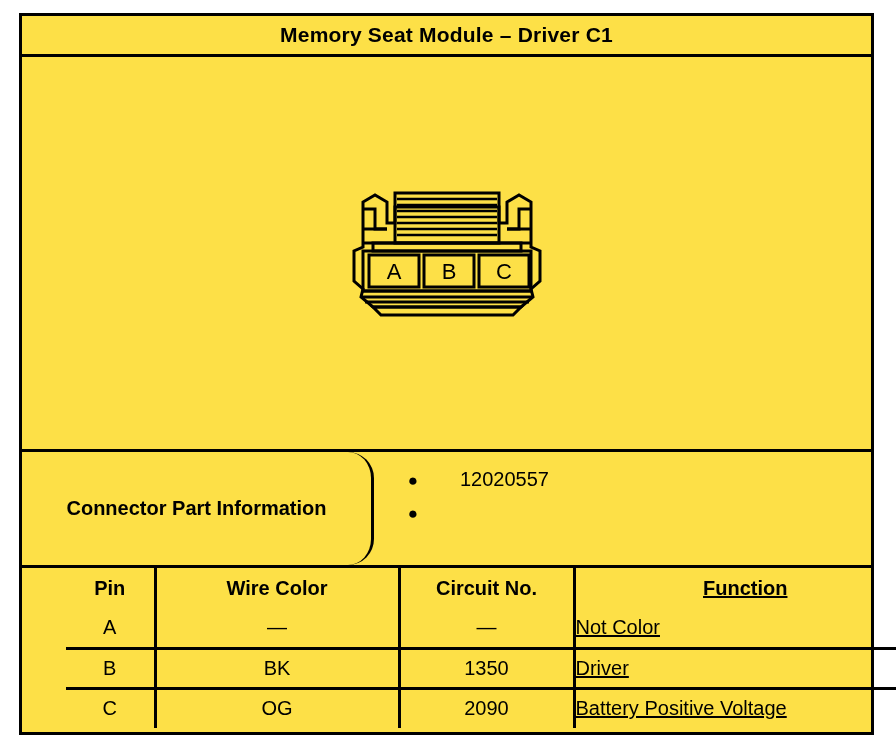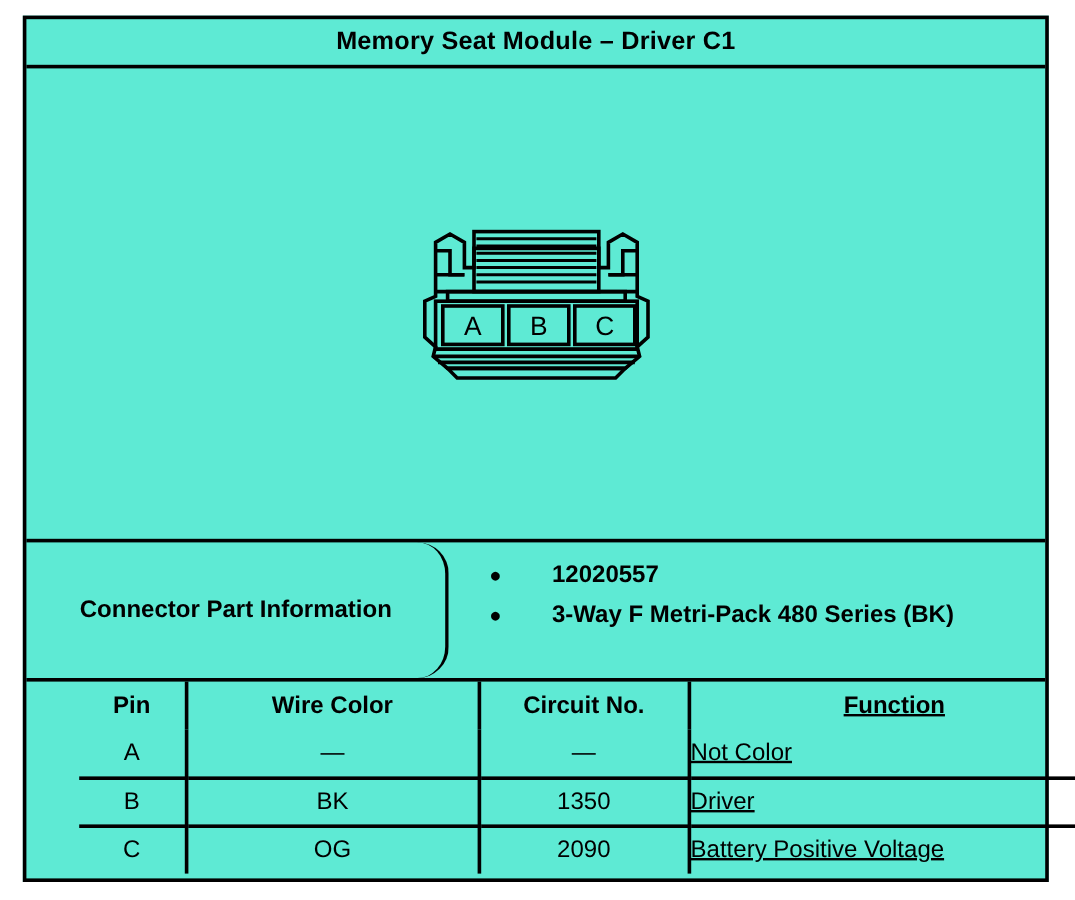--- a/index.html
+++ b/index.html
@@ -16,21 +16,21 @@
   }
 
   #sheet {
     position: absolute;
     left: 19px;
     top: 13px;
     width: 855px;
     height: 722px;
     border: 3px solid #000;
     box-sizing: border-box;
-    background: #5eead4;
+    background: #fde047;
   }
 
   
   .title-band {
     height: 41px;
     border-bottom: 3px solid #000;
     display: flex;
     align-items: center;
     justify-content: center;
     box-sizing: border-box;
@@ -89,21 +89,20 @@
   }
   .bullet-dot {
     width: 44px;
     flex: 0 0 44px;
     text-align: right;
     font-size: 17px;
     line-height: 33px;
   }
   .bullet-text {
     padding-left: 42px;
-    font-weight: bold;
   }
 
   
   .pin-table {
     width: 100%;
     border-collapse: collapse;
     table-layout: fixed;
     margin-left: 44px;
   }
   .pin-table th,
@@ -198,21 +197,20 @@
 
   <div class="partinfo-row">
     <div class="partinfo-label">Connector Part Information</div>
     <div class="partinfo-values">
       <div class="bullet-line">
         <span class="bullet-dot">●</span>
         <span class="bullet-text">12020557</span>
       </div>
       <div class="bullet-line">
         <span class="bullet-dot">●</span>
-        <span class="bullet-text">3-Way F Metri-Pack 480 Series (BK)</span>
       </div>
     </div>
   </div>
 
   <table class="pin-table">
     <thead>
       <tr>
         <th class="col-pin">Pin</th>
         <th class="col-wire">Wire Color</th>
         <th class="col-circuit">Circuit No.</th>

